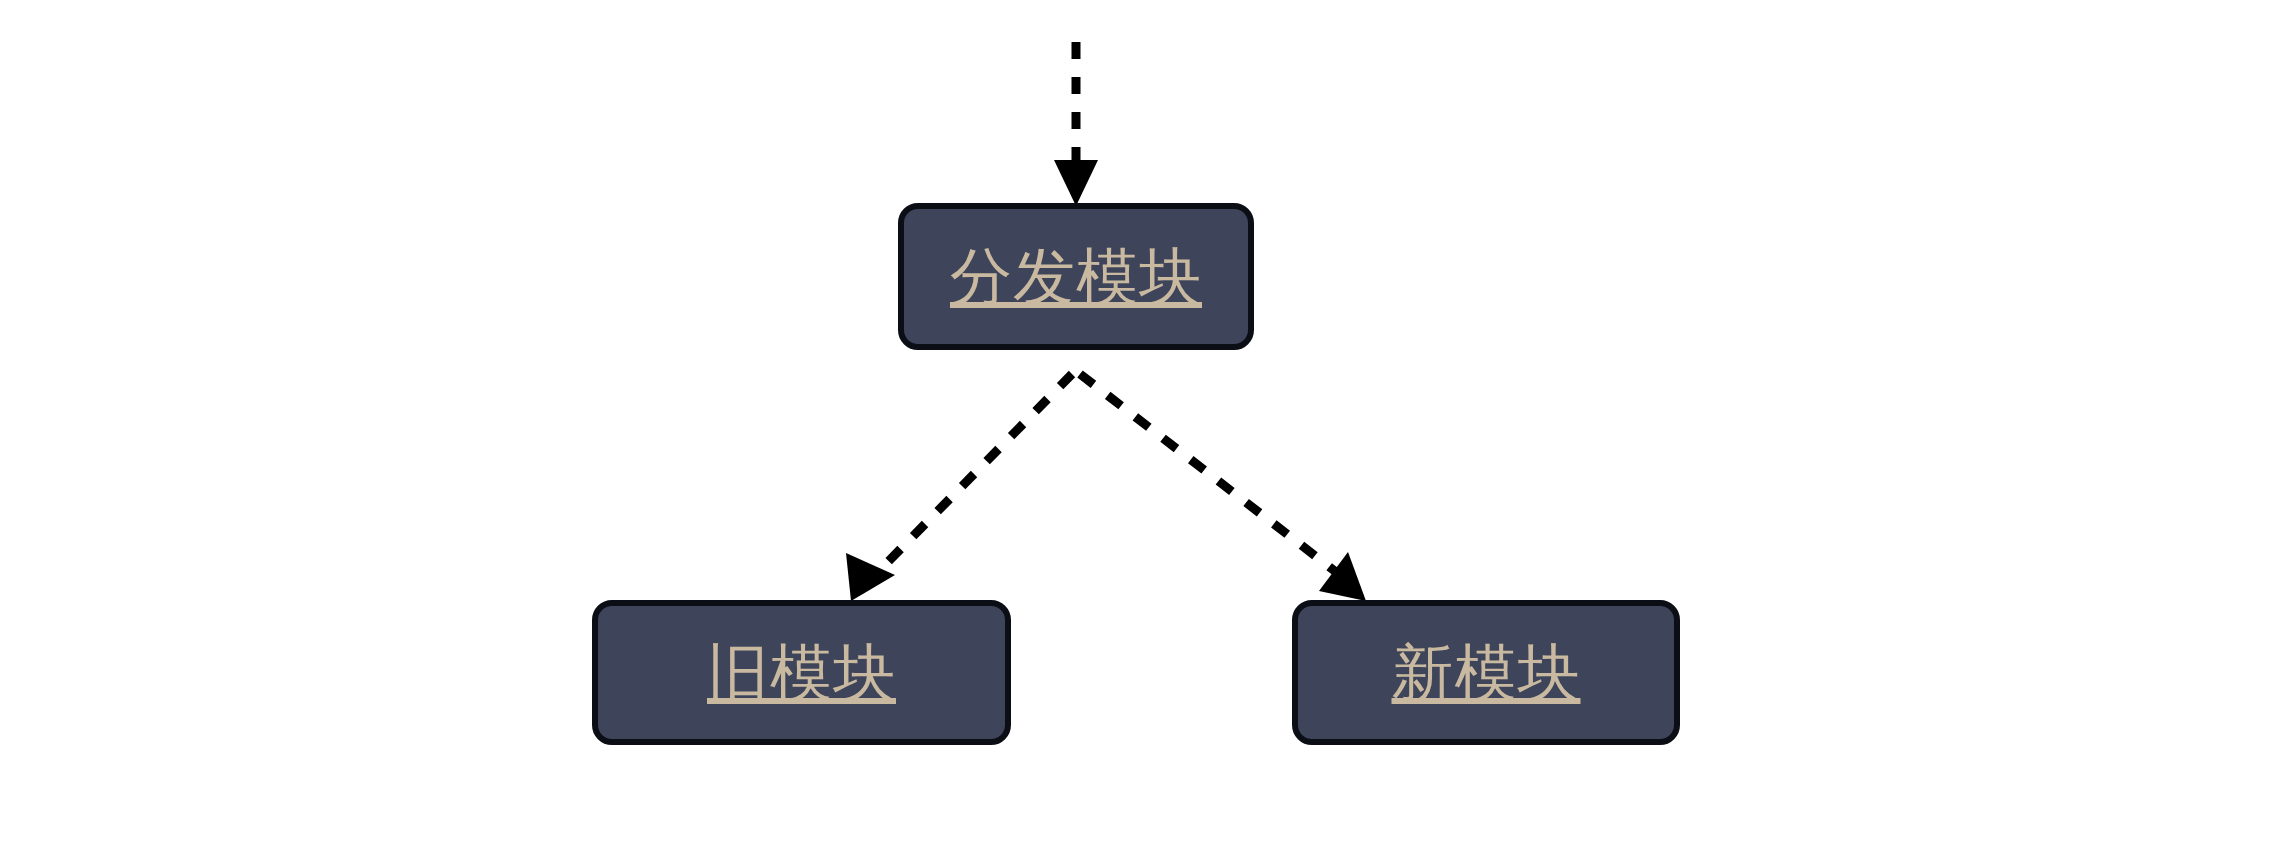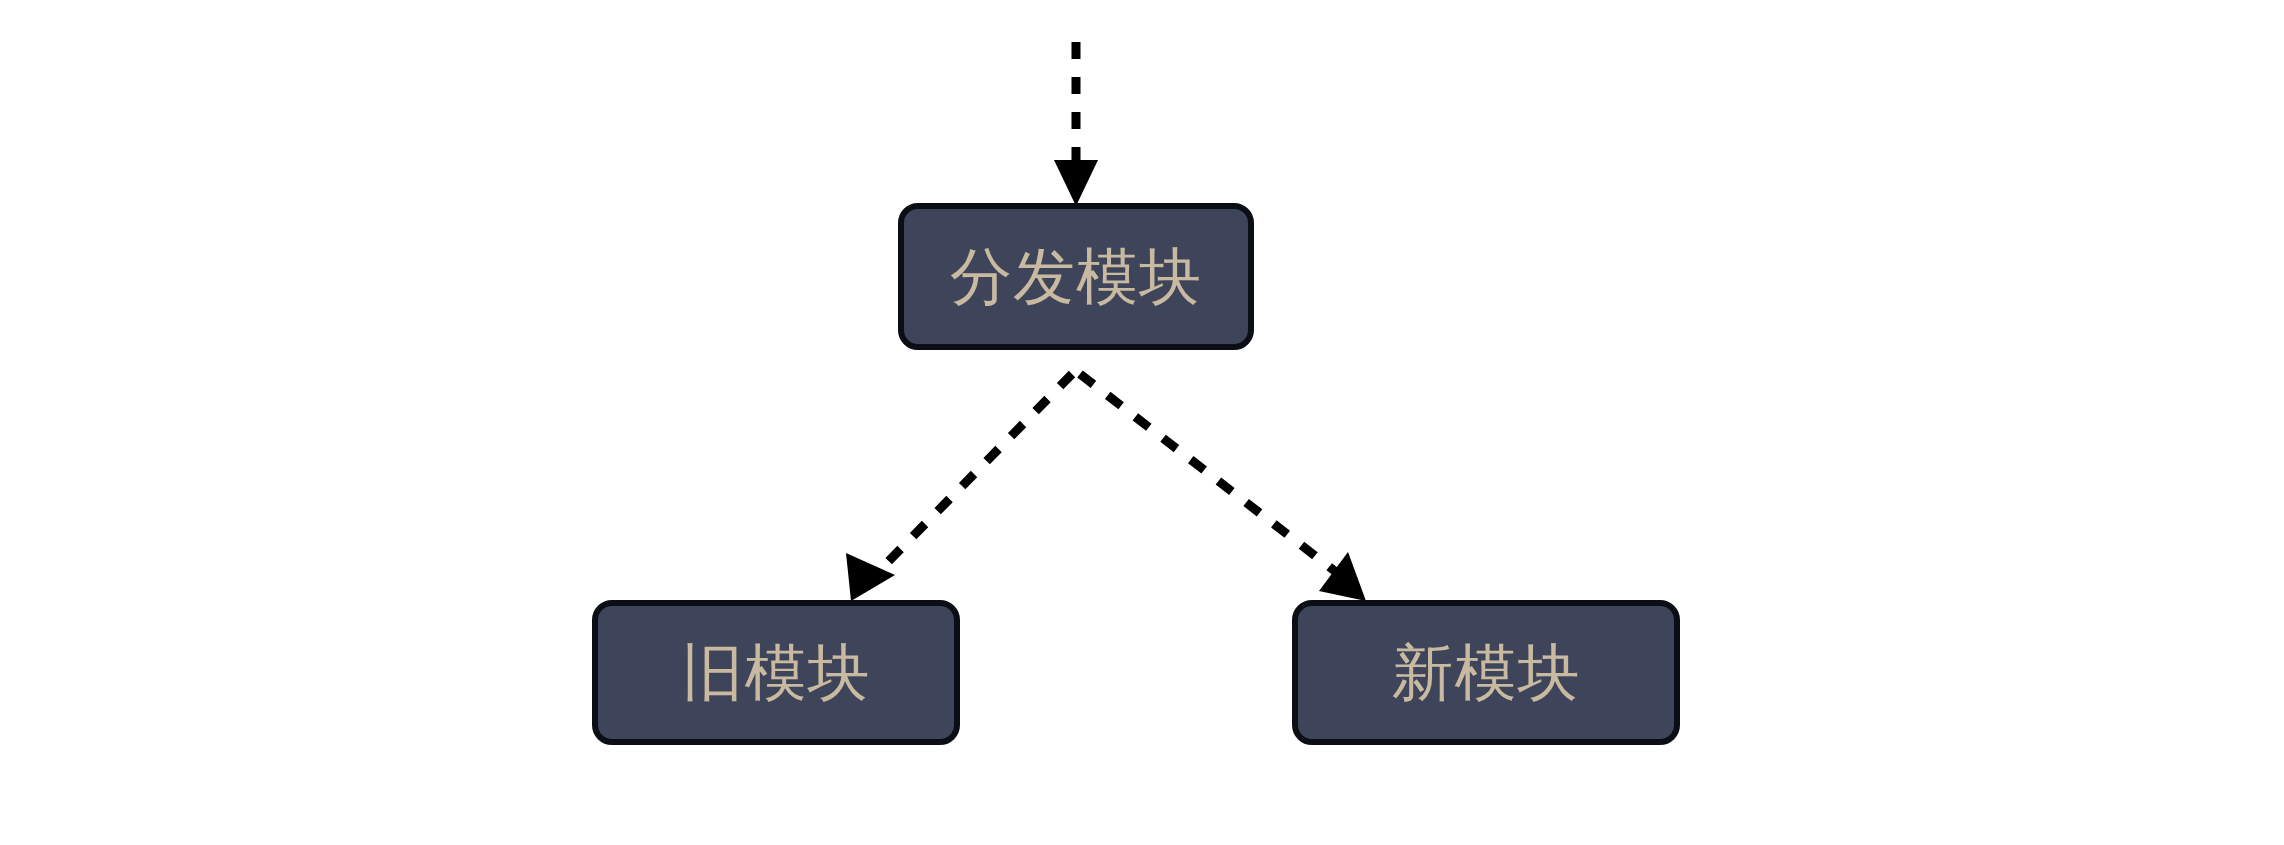--- a/index.html
+++ b/index.html
@@ -39,31 +39,32 @@
   }
   .node-label {
     color: #c9b9a0;
     font-family: "DejaVu Sans", "Liberation Sans", sans-serif;
     font-size: 62px;
     font-weight: 400;
     line-height: 1;
     letter-spacing: 1px;
     white-space: nowrap;
     user-select: none;
+    text-decoration: underline;
   }
   #node-dispatch {
     left: 898px;
     top: 203px;
     width: 356px;
     height: 147px;
   }
   #node-old {
     left: 592px;
     top: 600px;
-    width: 368px;
+    width: 419px;
     height: 145px;
   }
   #node-new {
     left: 1292px;
     top: 600px;
     width: 388px;
     height: 145px;
   }
 </style>
 </head>

